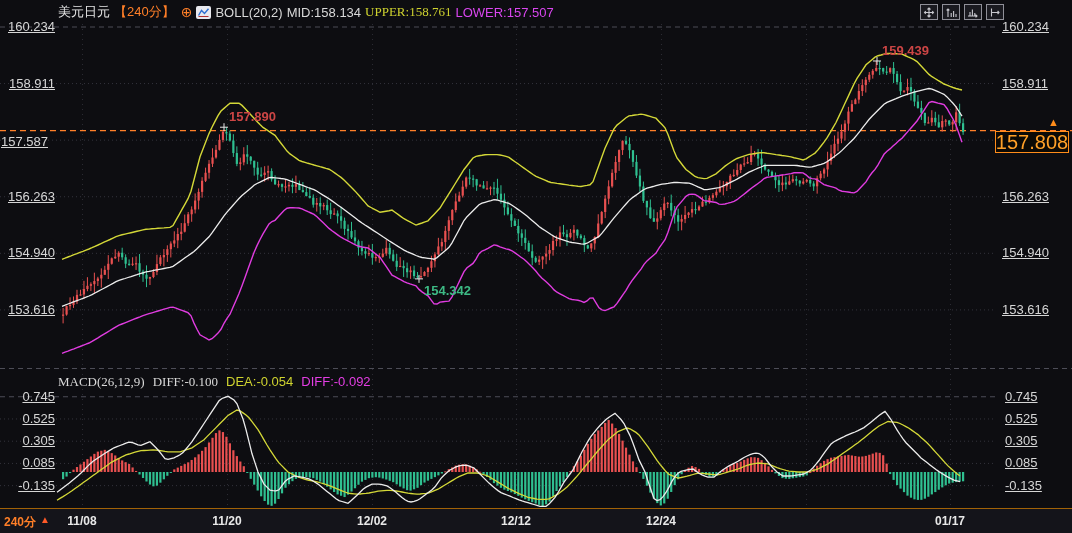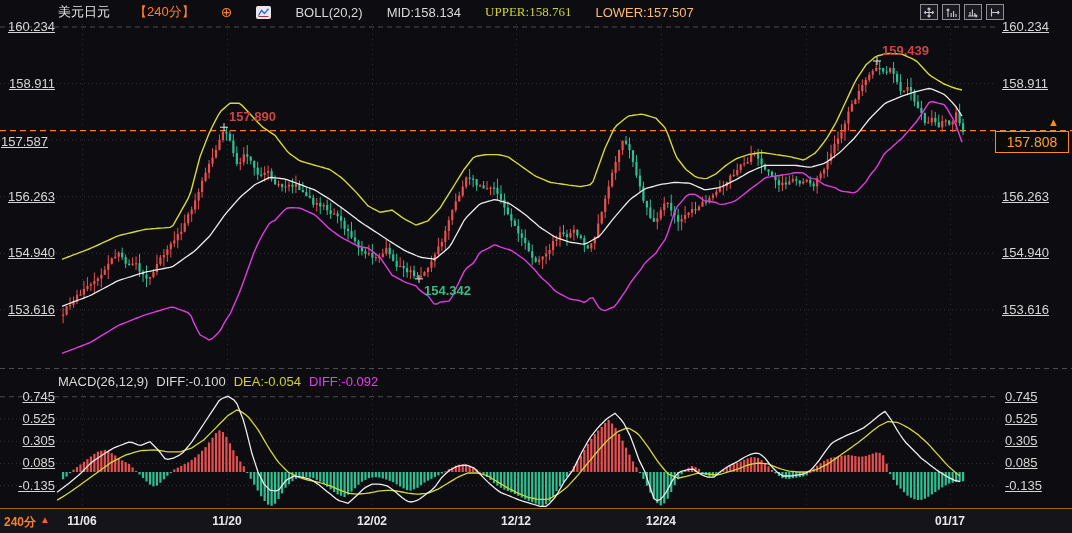--- a/index.html
+++ b/index.html
@@ -1,43 +1,43 @@
 <!DOCTYPE html>
 <html><head>
 <meta charset="utf-8">
 <style>
   html,body{margin:0;padding:0;background:#0d0d11;}
   #stage{position:relative;width:1072px;height:533px;background:#0d0d11;overflow:hidden;
          font-family:"Liberation Sans","DejaVu Sans",sans-serif;}
   #chart-svg{position:absolute;left:0;top:0;}
   
-  #hdr{position:absolute;left:58px;top:3px;height:18px;display:flex;align-items:center;gap:24px;
+  #hdr{position:absolute;left:58px;top:3px;height:18px;display:flex;align-items:center;gap:4px;
        font-size:13px;white-space:nowrap;z-index:5;}
   .h-sym{color:#e6e6e6;}
   .h-per{color:#ff7f28;}
   .h-plus{color:#ff7f28;font-size:14px;margin-left:2px;}
   .h-boll,.h-mid{color:#d9d9d9;}
   .h-upper{color:#cfd32f;font-family:Liberation Serif, serif;}
-  .h-lower{color:#fdba74;}
+  .h-lower{color:#d946ef;}
   .mini-ico{width:15px;height:13px;background:#e8e8ee;border-radius:2px;display:inline-flex;
             align-items:center;justify-content:center;}
   
   #toolbar{position:absolute;right:68px;top:4px;display:flex;gap:4px;z-index:5;}
   .tb-btn{width:16px;height:14px;border:1px solid #8f8f98;background:#1a1a20;display:flex;
           align-items:center;justify-content:center;}
   
   .ylab{position:absolute;font-size:13px;color:#d6d6d6;z-index:4;text-decoration:underline;}
   
   #macd-hdr{position:absolute;left:58px;top:374px;font-size:13px;display:flex;gap:8px;z-index:5;white-space:nowrap;}
-  .m-lab,.m-diff{color:#d9d9d9;}
+  .m-lab,.m-diff{color:#d9d9d9;font-family:Liberation Serif, serif;}
   .m-dea{color:#cfd32f;}
   .m-macd{color:#e43ee4;}
   
   #price-tag{position:absolute;left:995px;top:131px;width:72px;height:20px;border:1px solid #ff8c1a;
-             background:#0c0a06;color:#ffa028;font-size:14px;display:flex;align-items:center;
+             background:#0c0a06;color:#ffa028;font-size:20px;display:flex;align-items:center;
              justify-content:center;z-index:6;}
   #price-arrow{position:absolute;left:1048px;top:117px;color:#ff8c1a;font-size:11px;z-index:6;line-height:1;}
   
   #bottom-bar{position:absolute;left:0;top:508px;width:1072px;height:25px;background:#14141a;
               border-top:1px solid #a16207;z-index:5;}
   #bb-period{position:absolute;left:4px;top:5px;font-size:12px;font-weight:bold;color:#ff7f28;}
   #bb-arrow{position:absolute;left:40px;top:5px;font-size:10px;color:#ff5a28;}
   .xlab{position:absolute;top:5px;font-size:12px;font-weight:bold;color:#e8e8e8;transform:translateX(-50%);}
   
   #watermark{position:absolute;left:938px;top:474px;font-size:31px;color:#d4d4d8;opacity:.92;
@@ -932,15 +932,15 @@
       <div class="ylab" style="left: 1px; top: 455.415px; width: 54px; text-align: right;">0.085</div>
       <div class="ylab" style="left: 1005px; top: 455.415px;">0.085</div>
       <div class="ylab" style="left: 1px; top: 477.635px; width: 54px; text-align: right;">-0.135</div>
       <div class="ylab" style="left: 1005px; top: 477.635px;">-0.135</div>
     </div>
 
 
   <div id="bottom-bar">
     <span id="bb-period">240分</span>
     <span id="bb-arrow">▲</span>
-    <span id="bb-dates"><span class="xlab" style="left: 82px;">11/06</span><span class="xlab" style="left: 227px;">11/20</span><span class="xlab" style="left: 372px;">12/02</span><span class="xlab" style="left: 516px;">12/12</span><span class="xlab" style="left: 661px;">12/24</span><span class="xlab" style="left: 806px; margin-top: 39px;">01/07</span><span class="xlab" style="left: 950px;">01/17</span></span>
+    <span id="bb-dates"><span class="xlab" style="left: 82px;">11/08</span><span class="xlab" style="left: 227px;">11/20</span><span class="xlab" style="left: 372px;">12/02</span><span class="xlab" style="left: 516px;">12/12</span><span class="xlab" style="left: 661px;">12/24</span><span class="xlab" style="left: 806px; margin-top: 39px;">01/07</span><span class="xlab" style="left: 950px;">01/17</span></span>
   </div>
 </div>
 
 </body></html>

